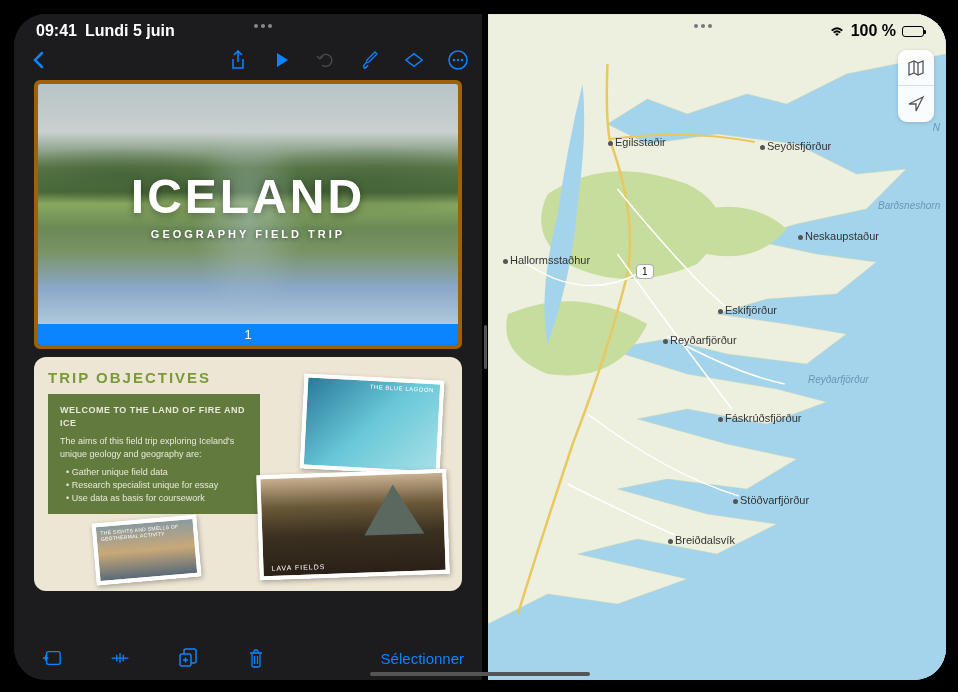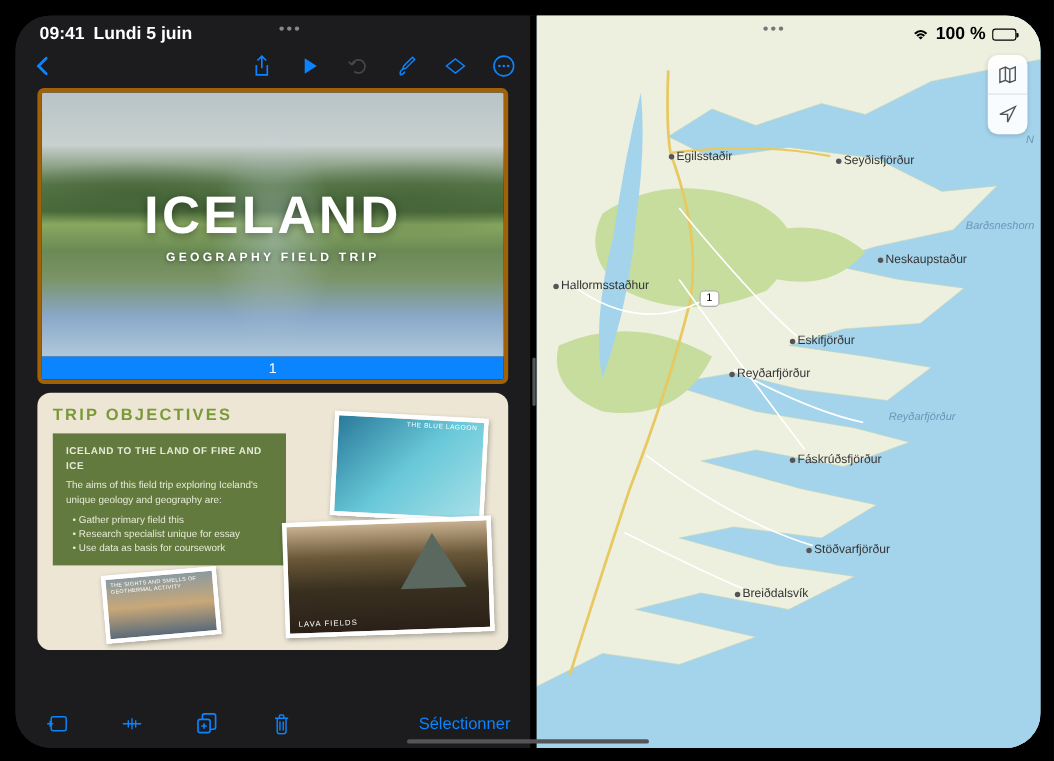--- a/index.html
+++ b/index.html
@@ -366,24 +366,24 @@
             <div class="title">ICELAND</div>
             <div class="subtitle">GEOGRAPHY FIELD TRIP</div>
           </div>
           <div class="slide1-num">1</div>
         </div>
 
         <div class="slide2">
           <div class="s2-title">TRIP OBJECTIVES</div>
           <div class="content-row">
             <div class="textbox">
-              <div class="welcome">ICELAND TO THE LAND OF FIRE AND ICE</div>
+              <div class="welcome">WELCOME TO THE LAND OF FIRE AND ICE</div>
               <div class="intro">The aims of this field trip exploring Iceland's unique geology and geography are:</div>
               <ul>
-                <li>Gather primary field this</li>
+                <li>Gather unique field data</li>
                 <li>Research specialist unique for essay</li>
                 <li>Use data as basis for coursework</li>
               </ul>
             </div>
           </div>
           <div class="photo blue-lagoon" data-label="THE BLUE LAGOON"></div>
           <div class="photo lava" data-label="LAVA FIELDS"></div>
           <div class="photo geo" data-label="THE SIGHTS AND SMELLS OF GEOTHERMAL ACTIVITY"></div>
         </div>
       </div>

